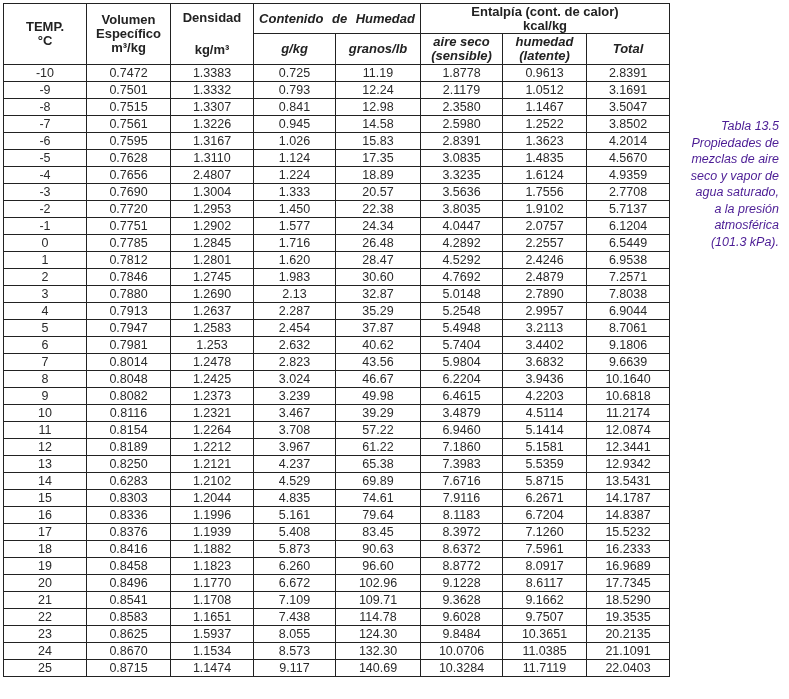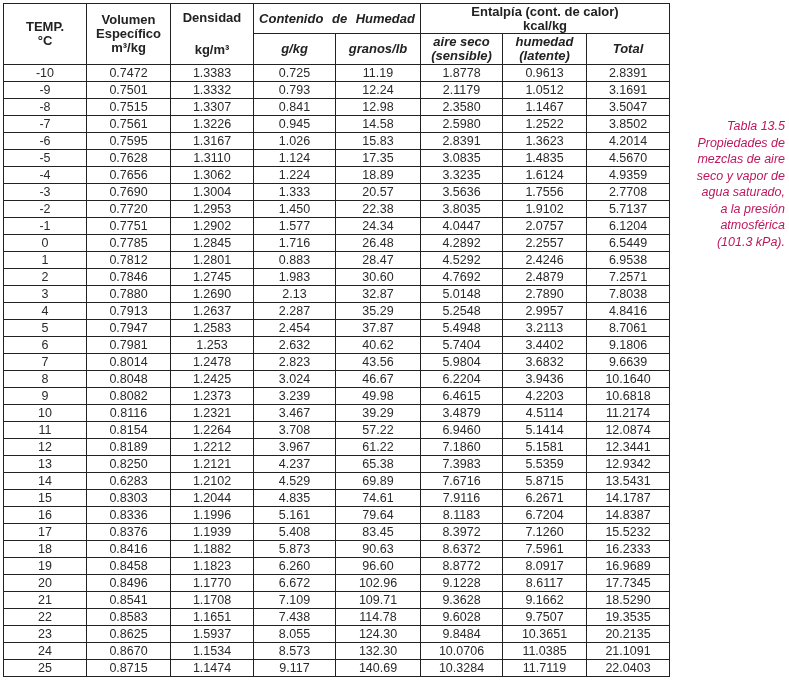--- a/index.html
+++ b/index.html
@@ -24,23 +24,23 @@
       font-weight: bold; font-size: 13px; line-height: 14px; color: #222;
     }
     table.props td {
       font-size: 12.5px; height: 16px; line-height: 16px; color: #2a2a2a;
     }
     th.h-top { height: 29px; vertical-align: middle; }
     th.h-sub { height: 30px; font-style: italic; }
     th .l2 { display: block; }
     th.spread { word-spacing: 5px; font-style: italic; }
     .caption {
-      position: absolute; right: 4px; top: 118px;
+      position: absolute; right: 10px; top: 118px;
       width: 110px; text-align: right;
-      font-style: italic; font-size: 12.5px; line-height: 16.5px; color: #be185d;
+      font-style: italic; font-size: 12.5px; line-height: 16.5px; color: #4c1d95;
     }
     .caption span { display: block; }
   </style>
 </head>
 <body>
 
 <table class="props">
   <colgroup>
     <col style="width:83px">
       <col style="width:84px">
@@ -143,21 +143,21 @@
         <td>1.3110</td>
         <td>1.124</td>
         <td>17.35</td>
         <td>3.0835</td>
         <td>1.4835</td>
         <td>4.5670</td>
       </tr>
       <tr>
         <td>-4</td>
         <td>0.7656</td>
-        <td>1.3062</td>
+        <td>2.4807</td>
         <td>1.224</td>
         <td>18.89</td>
         <td>3.3235</td>
         <td>1.6124</td>
         <td>4.9359</td>
       </tr>
       <tr>
         <td>-3</td>
         <td>0.7690</td>
         <td>1.3004</td>
@@ -194,21 +194,21 @@
         <td>1.716</td>
         <td>26.48</td>
         <td>4.2892</td>
         <td>2.2557</td>
         <td>6.5449</td>
       </tr>
       <tr>
         <td>1</td>
         <td>0.7812</td>
         <td>1.2801</td>
-        <td>0.883</td>
+        <td>1.620</td>
         <td>28.47</td>
         <td>4.5292</td>
         <td>2.4246</td>
         <td>6.9538</td>
       </tr>
       <tr>
         <td>2</td>
         <td>0.7846</td>
         <td>1.2745</td>
         <td>1.983</td>
@@ -228,21 +228,21 @@
         <td>7.8038</td>
       </tr>
       <tr>
         <td>4</td>
         <td>0.7913</td>
         <td>1.2637</td>
         <td>2.287</td>
         <td>35.29</td>
         <td>5.2548</td>
         <td>2.9957</td>
-        <td>4.8416</td>
+        <td>6.9044</td>
       </tr>
       <tr>
         <td>5</td>
         <td>0.7947</td>
         <td>1.2583</td>
         <td>2.454</td>
         <td>37.87</td>
         <td>5.4948</td>
         <td>3.2113</td>
         <td>8.7061</td>

